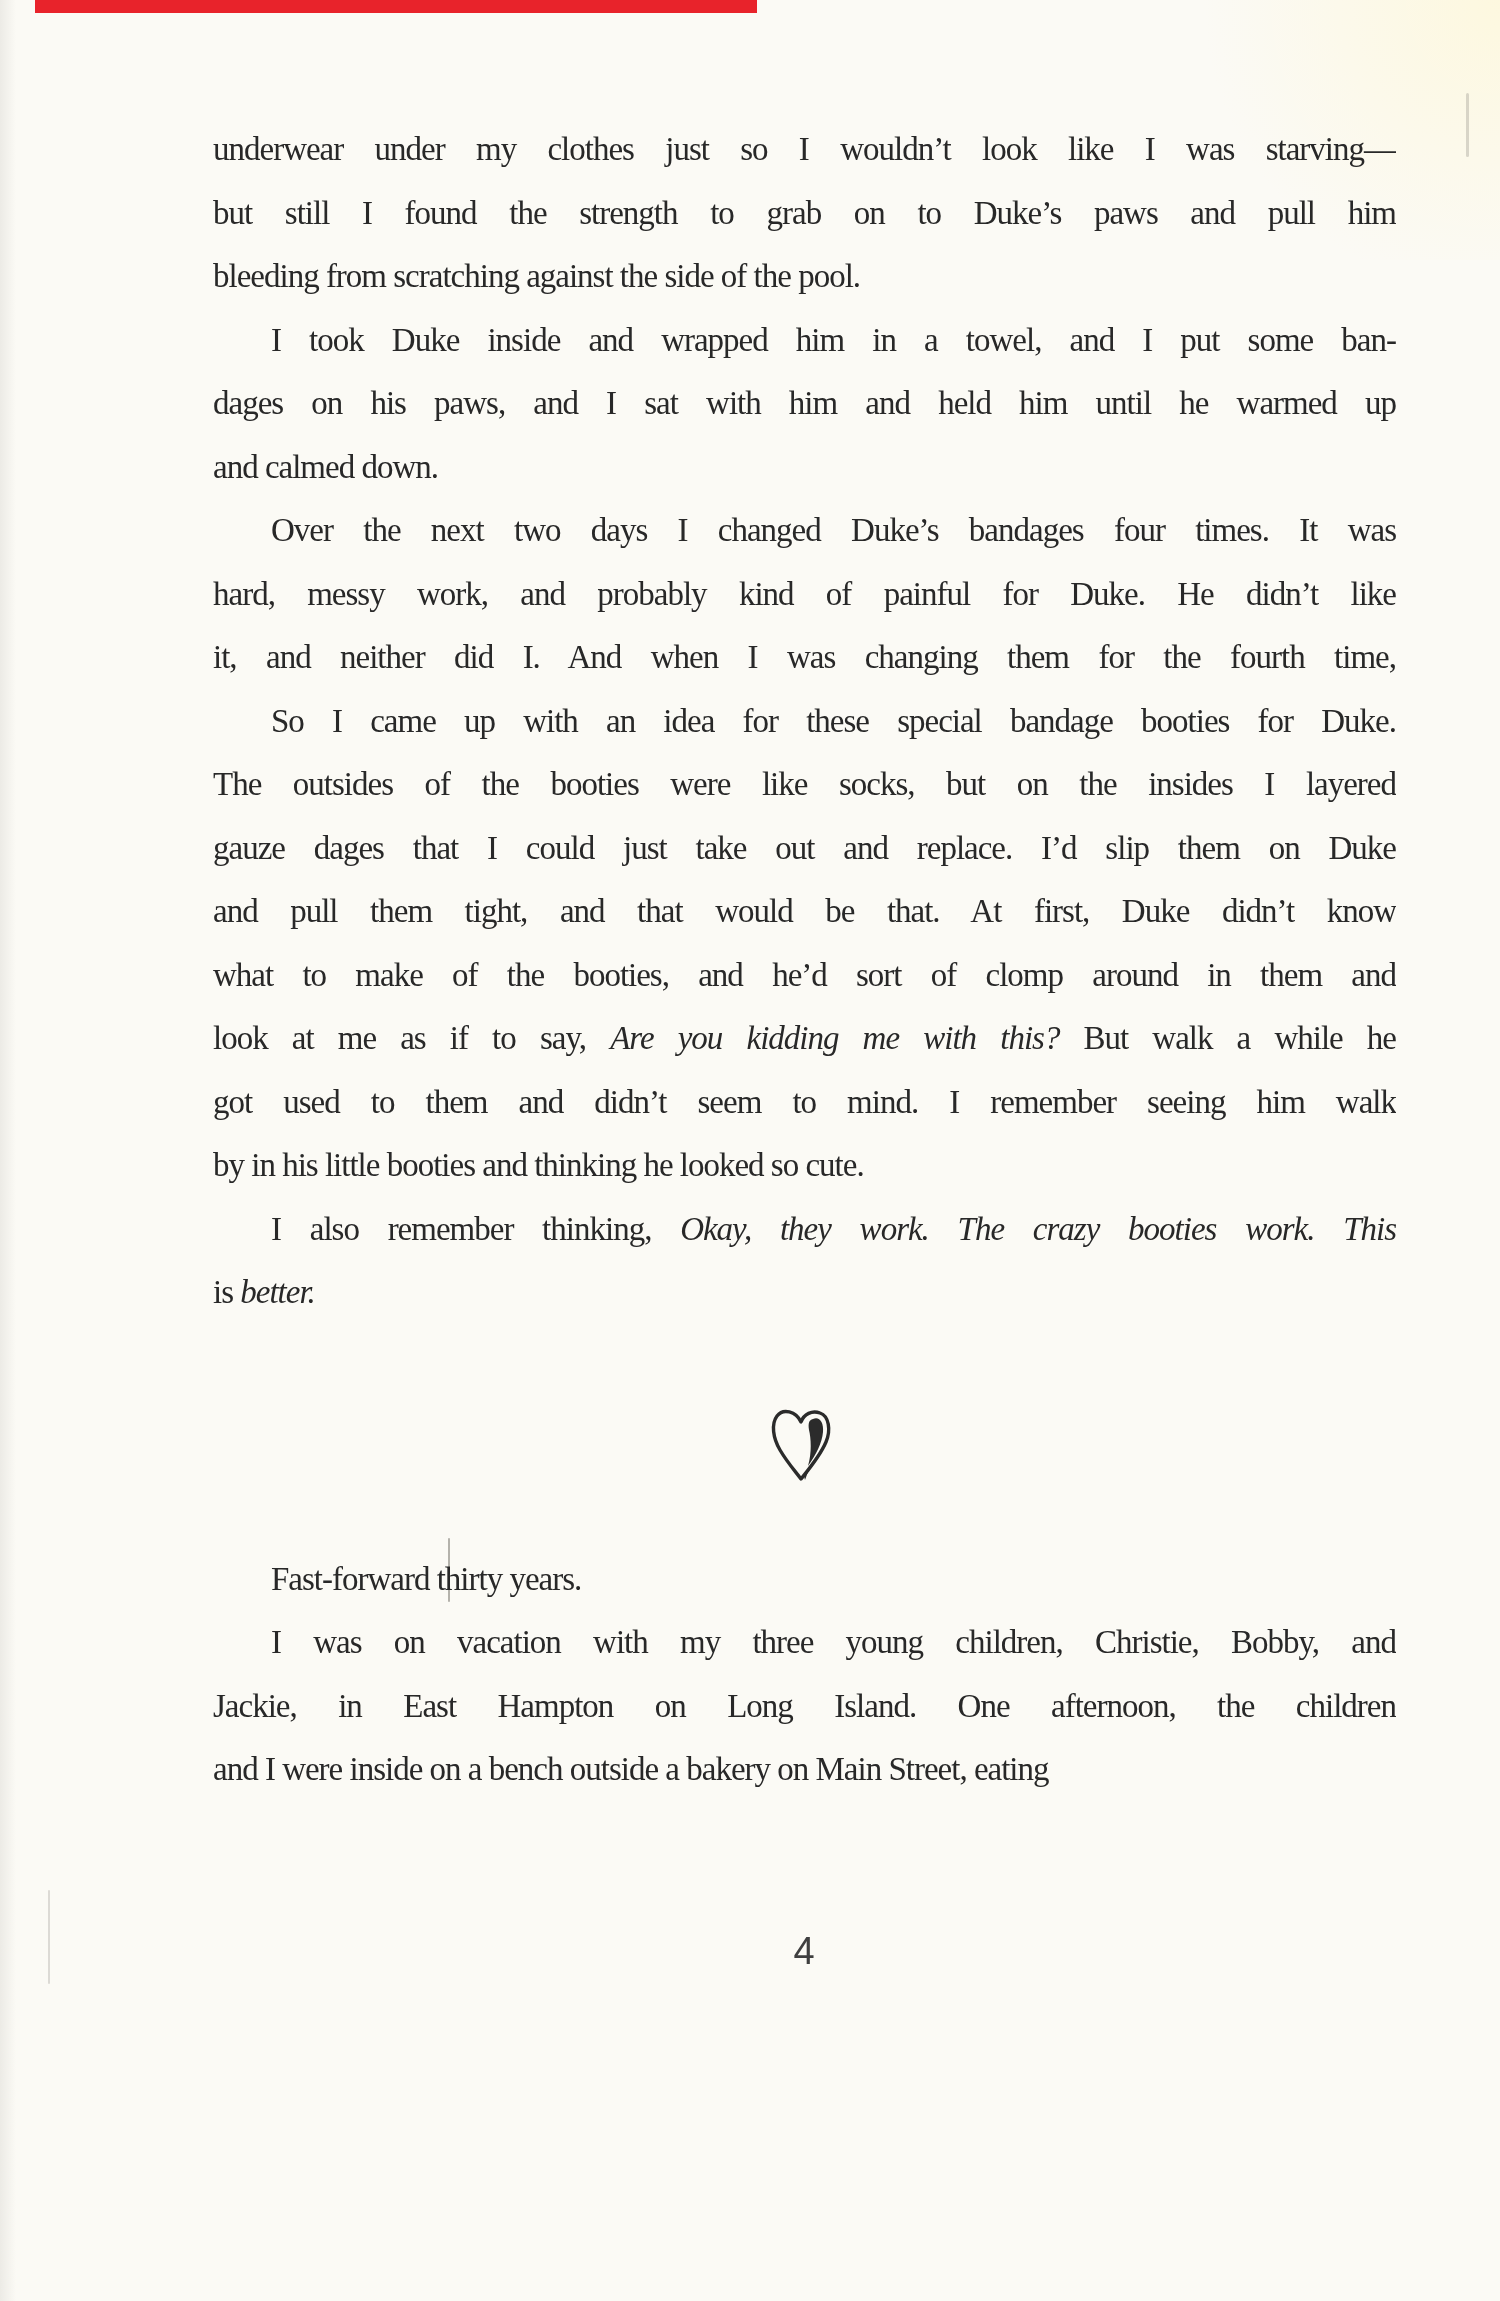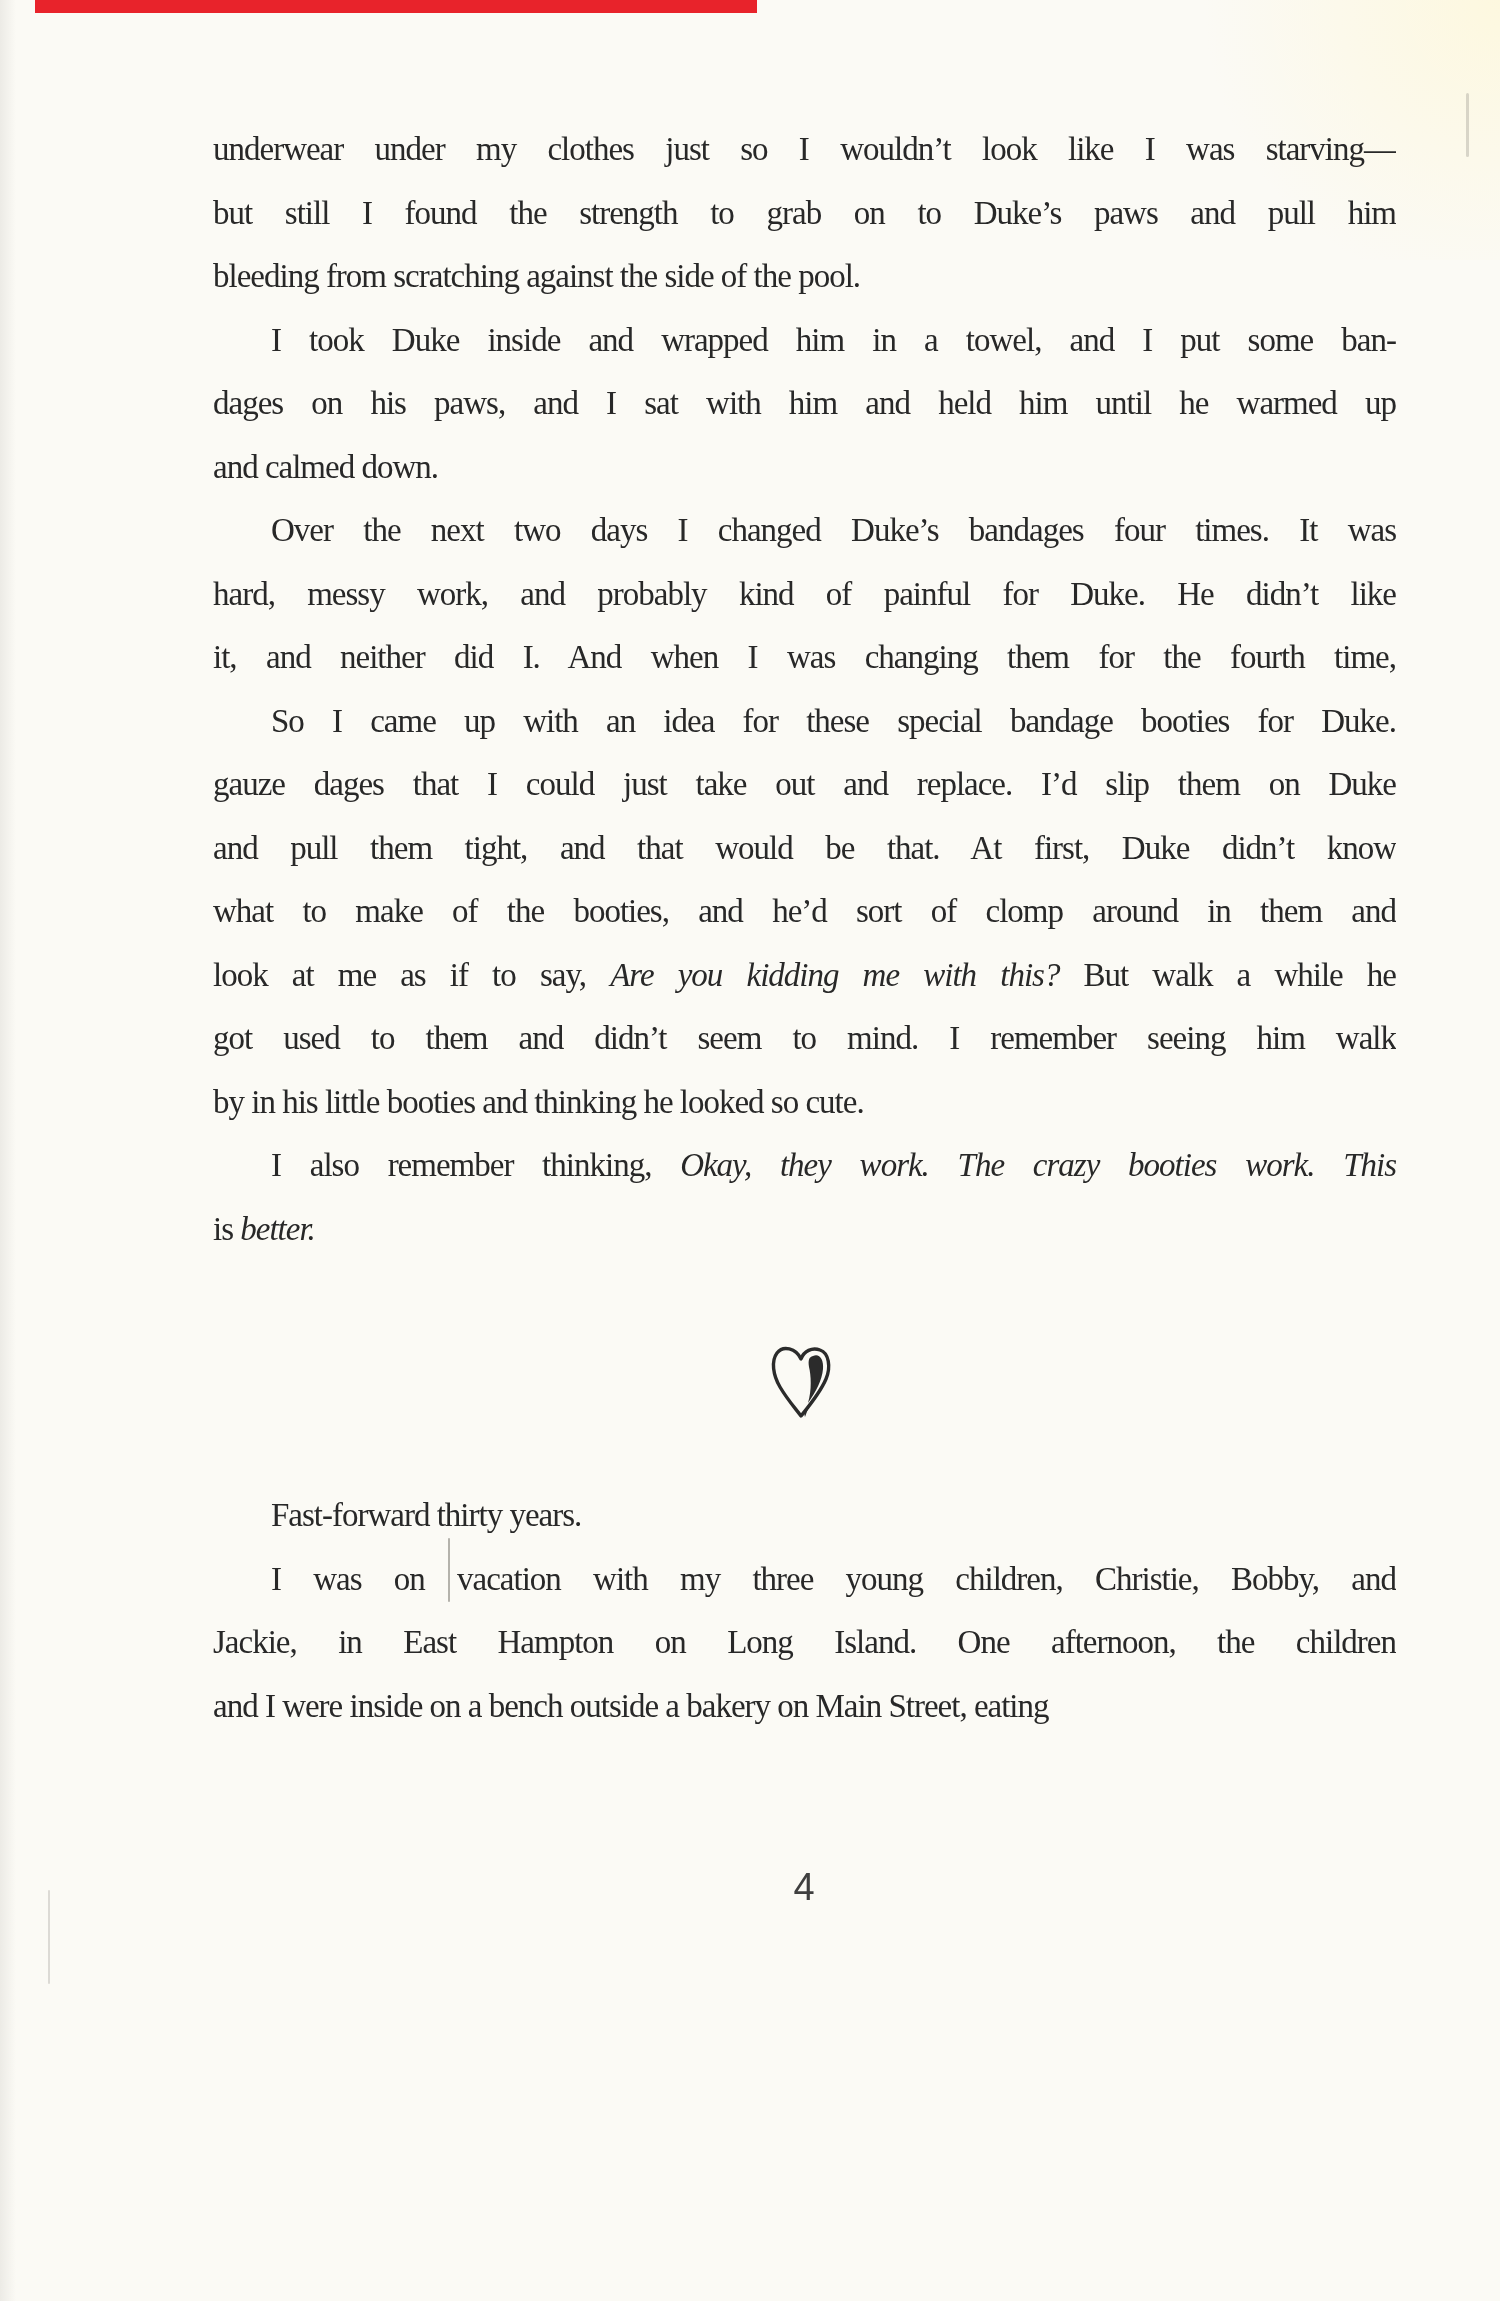--- a/index.html
+++ b/index.html
@@ -78,20 +78,21 @@
         <div class="line j"><span>underwear under my clothes just so I wouldn’t look like I was starving—</span></div>
         <div class="line j"><span>but still I found the strength to grab on to Duke’s paws and pull him</span></div>
         <div class="line"><span>bleeding from scratching against the side of the pool.</span></div>
         <div class="line j ind"><span>I took Duke inside and wrapped him in a towel, and I put some ban-</span></div>
         <div class="line j"><span>dages on his paws, and I sat with him and held him until he warmed up</span></div>
         <div class="line"><span>and calmed down.</span></div>
         <div class="line j ind"><span>Over the next two days I changed Duke’s bandages four times. It was</span></div>
         <div class="line j"><span>hard, messy work, and probably kind of painful for Duke. He didn’t like</span></div>
         <div class="line j"><span>it, and neither did I. And when I was changing them for the fourth time,</span></div>
         <div class="line j ind"><span>So I came up with an idea for these special bandage booties for Duke.</span></div>
+        <div class="line j"><span>The outsides of the booties were like socks, but on the insides I layered</span></div>
         <div class="line j"><span>gauze dages that I could just take out and replace. I’d slip them on Duke</span></div>
         <div class="line j"><span>and pull them tight, and that would be that. At first, Duke didn’t know</span></div>
         <div class="line j"><span>what to make of the booties, and he’d sort of clomp around in them and</span></div>
         <div class="line j"><span>look at me as if to say, </span><span class="it">Are you kidding me with this?</span><span> But walk a while he</span></div>
         <div class="line j"><span>got used to them and didn’t seem to mind. I remember seeing him walk</span></div>
         <div class="line"><span>by in his little booties and thinking he looked so cute.</span></div>
         <div class="line j ind"><span>I also remember thinking, </span><span class="it">Okay, they work. The crazy booties work. This</span></div>
         <div class="line"><span>is </span><span class="it">better.</span></div>
       </div>
 

